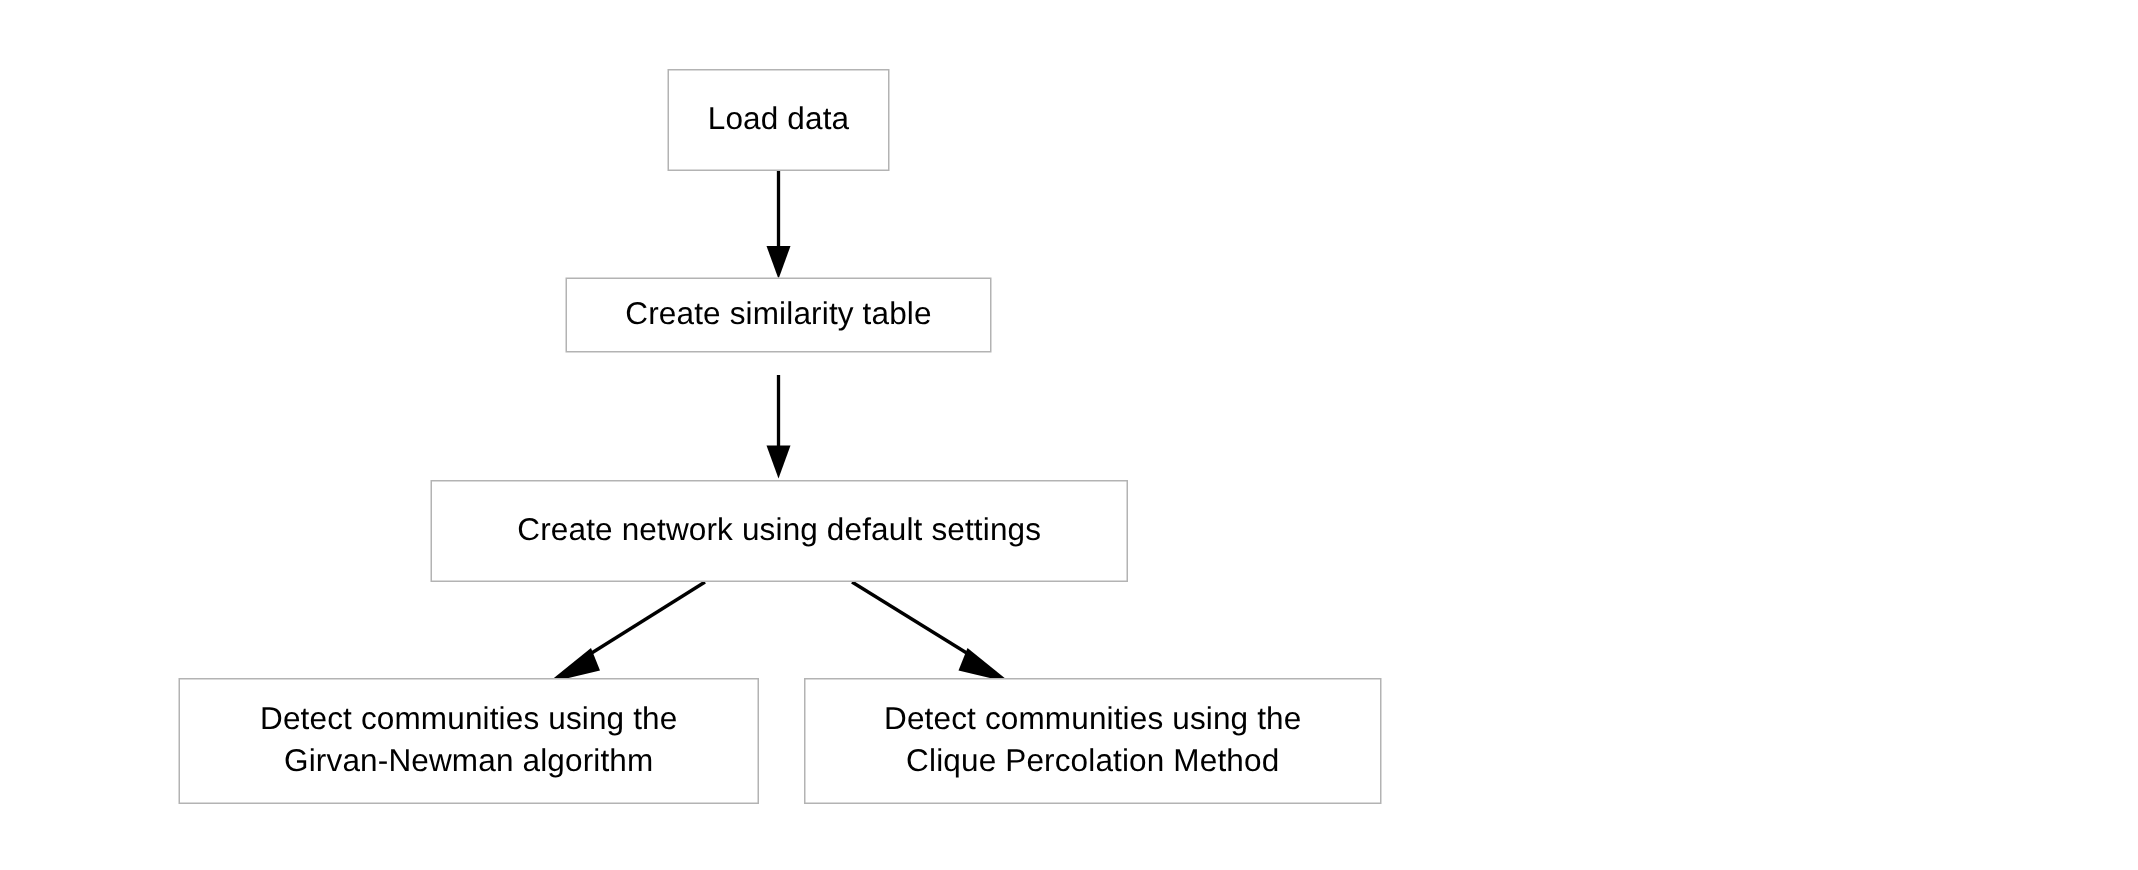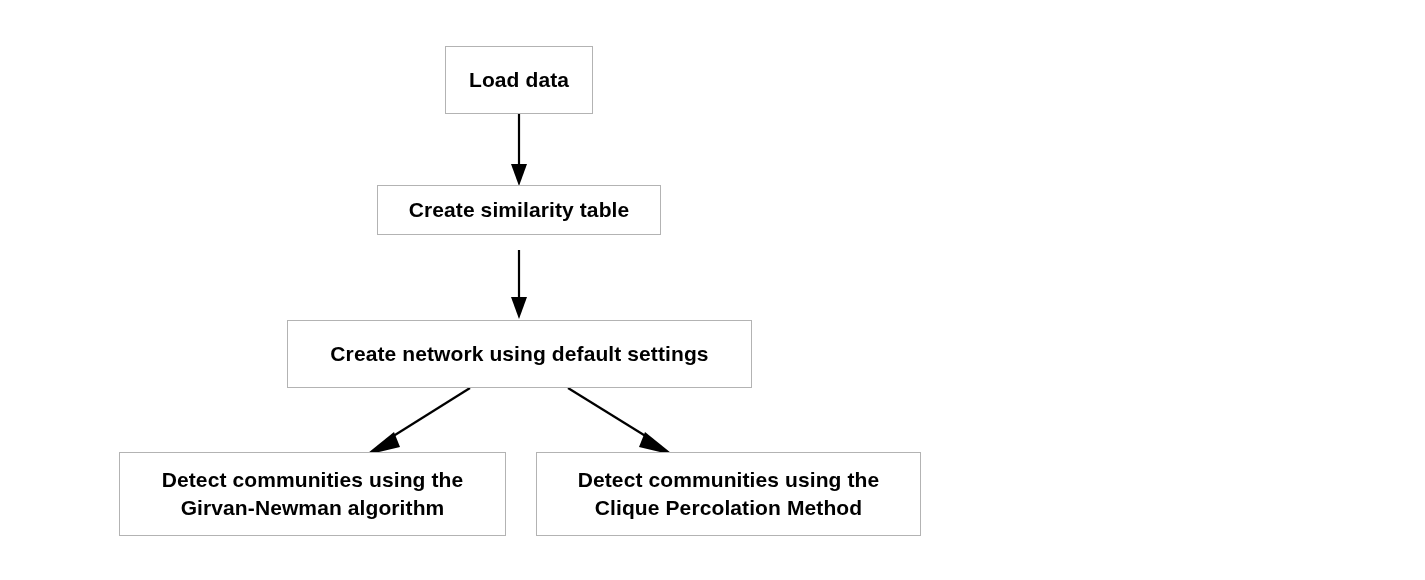--- a/index.html
+++ b/index.html
@@ -25,21 +25,20 @@
     display: flex;
     align-items: center;
     justify-content: center;
     text-align: center;
     color: #000000;
     font-family: "Liberation Sans", sans-serif;
     font-size: 21px;
     line-height: 1.32;
     letter-spacing: 0.1px;
     white-space: pre-line;
-    font-weight: bold;
   }
   #node-load-data {
     left: 445px;
     top: 46px;
     width: 148px;
     height: 68px;
   }
   #node-similarity-table {
     left: 377px;
     top: 185px;

